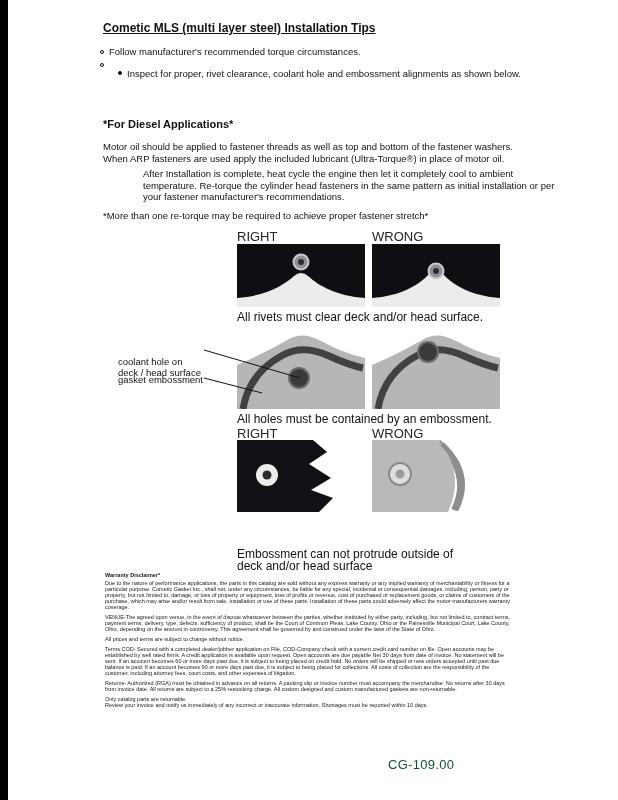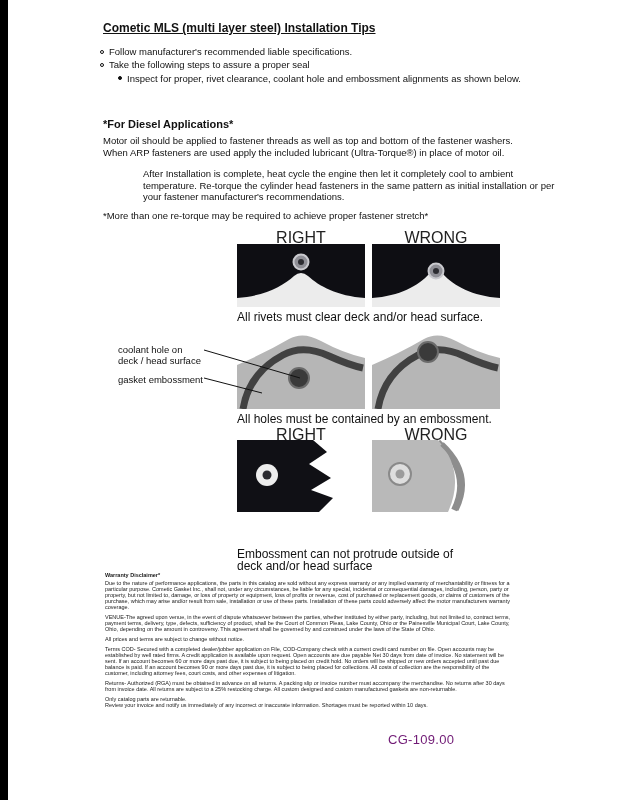--- a/index.html
+++ b/index.html
@@ -18,58 +18,57 @@
 
   .bullets { left:100px; top:45px; width:440px; font-size:9.5px; }
   .b-row { display:flex; align-items:flex-start; line-height:13.4px; }
   .b-dot { width:4px; height:4px; border:1px solid #111; border-radius:50%; margin:4.5px 5px 0 0; flex:0 0 auto; }
   .b-row.sub { margin-left:18px; }
   .b-row.sub .b-dot { background:#111; }
   .b-text { white-space:nowrap; }
 
   .diesel-h { left:103px; top:118px; font-size:11px; font-weight:bold; white-space:nowrap; }
   .para { left:103px; width:424px; font-size:9.5px; line-height:11.5px; }
-  .p1 { top:135px; }
+  .p1 { top:141px; }
   .p2 { top:168px;margin-left:40px; }
   .p3 { top:210px; white-space:nowrap; }
 
-  .fig-label { width:128px; text-align:center; font-size:16px; color:#222; }
+  .fig-label { width:128px; font-size:13px; color:#222; }
   .fig { width:128px; }
   .fig svg { display:block; width:100%; height:100%; }
   .caption { font-size:12px; line-height:12px; color:#111; }
 
   .side-label { font-size:9.5px; line-height:11px; color:#111; }
   .leader { pointer-events:none; z-index:5; }
 
   .fineprint-wrap { left:105px; top:572px; width:410px; }
   .fineprint {
     width:814px; transform:scale(0.5); transform-origin:0 0;
     font-size:11px; line-height:12px; color:#1a1a1a;
   }
   .fineprint p { margin-bottom:8px; }
   .fineprint p.no-gap { margin-bottom:0; }
   .fp-h { font-weight:bold; margin-bottom:3px; font-size:11px; }
 
-  .footer { left:388px; top:732px; font-size:13px; letter-spacing:0.3px; color:#701a75; }
+  .footer { left:388px; top:757px; font-size:13px; letter-spacing:0.3px; color:#14532d; }
 </style>
 </head>
 <body>
 
 <div class="edge-bar"></div>
 
 <h1 class="abs title">Cometic MLS (multi layer steel) Installation Tips</h1>
 
 <div class="abs bullets">
   <div class="b-row">
     <span class="b-dot"></span>
-    <span class="b-text">Follow manufacturer's recommended liable specifications.</span>
+    <span class="b-text">Follow manufacturer's recommended torque circumstances.</span>
   </div>
   <div class="b-row">
     <span class="b-dot"></span>
-    <span class="b-text">Take the following steps to assure a proper seal</span>
   </div>
   <div class="b-row sub">
     <span class="b-dot"></span>
     <span class="b-text">Inspect for proper, rivet clearance, coolant hole and embossment alignments as shown below.</span>
   </div>
 </div>
 
 <div class="abs diesel-h">*For Diesel Applications*</div>
 <p class="abs para p1">Motor oil should be applied to fastener threads as well as top and bottom of the fastener washers. When ARP fasteners are used apply the included lubricant (Ultra-Torque®) in place of motor oil.</p>
 <p class="abs para p2">After Installation is complete, heat cycle the engine then let it completely cool to ambient temperature. Re-torque the cylinder head fasteners in the same pattern as initial installation or per your fastener manufacturer's recommendations.</p>
@@ -91,21 +90,21 @@
   <svg viewBox="0 0 128 63" preserveAspectRatio="none">
     <rect width="128" height="63" fill="#0e0e13"></rect>
     <path d="M0,63 L0,54 C28,52 46,42 57,30 Q64,23 71,30 C82,42 100,52 128,54 L128,63 Z" fill="#ececec"></path>
     <circle cx="64" cy="27" r="7.5" fill="#8f8f96"></circle>
     <circle cx="64" cy="27" r="7.5" fill="none" stroke="#c9c9ce" stroke-width="2"></circle>
     <circle cx="64" cy="27" r="3" fill="#2c2c31"></circle>
   </svg>
 </div>
 <div class="abs caption" style="left:237px; top:311px; width:280px;">All rivets must clear deck and/or head surface.</div>
 
-<div class="abs side-label" style="left:118px; top:344px; width:95px;">
+<div class="abs side-label" style="left:118px; top:356px; width:95px;">
   <div>coolant hole on</div>
   <div>deck / head surface</div>
 </div>
 <div class="abs side-label" style="left:118px; top:374px; width:95px;">gasket embossment</div>
 
 <div class="abs fig" style="left:237px; top:331px; height:78px;">
   <svg viewBox="0 0 128 78" preserveAspectRatio="none">
     <path d="M0,78 L0,34 Q28,22 52,8 Q66,0 84,10 Q106,22 128,27 L128,78 Z" fill="#b6b6b6"></path>
     <path d="M6,78 Q12,42 46,24 Q66,13 92,25 Q112,34 126,37" fill="none" stroke="#2d2d2d" stroke-width="7" opacity="0.85"></path>
     <circle cx="62" cy="47" r="10" fill="#3a3a3a"></circle>

